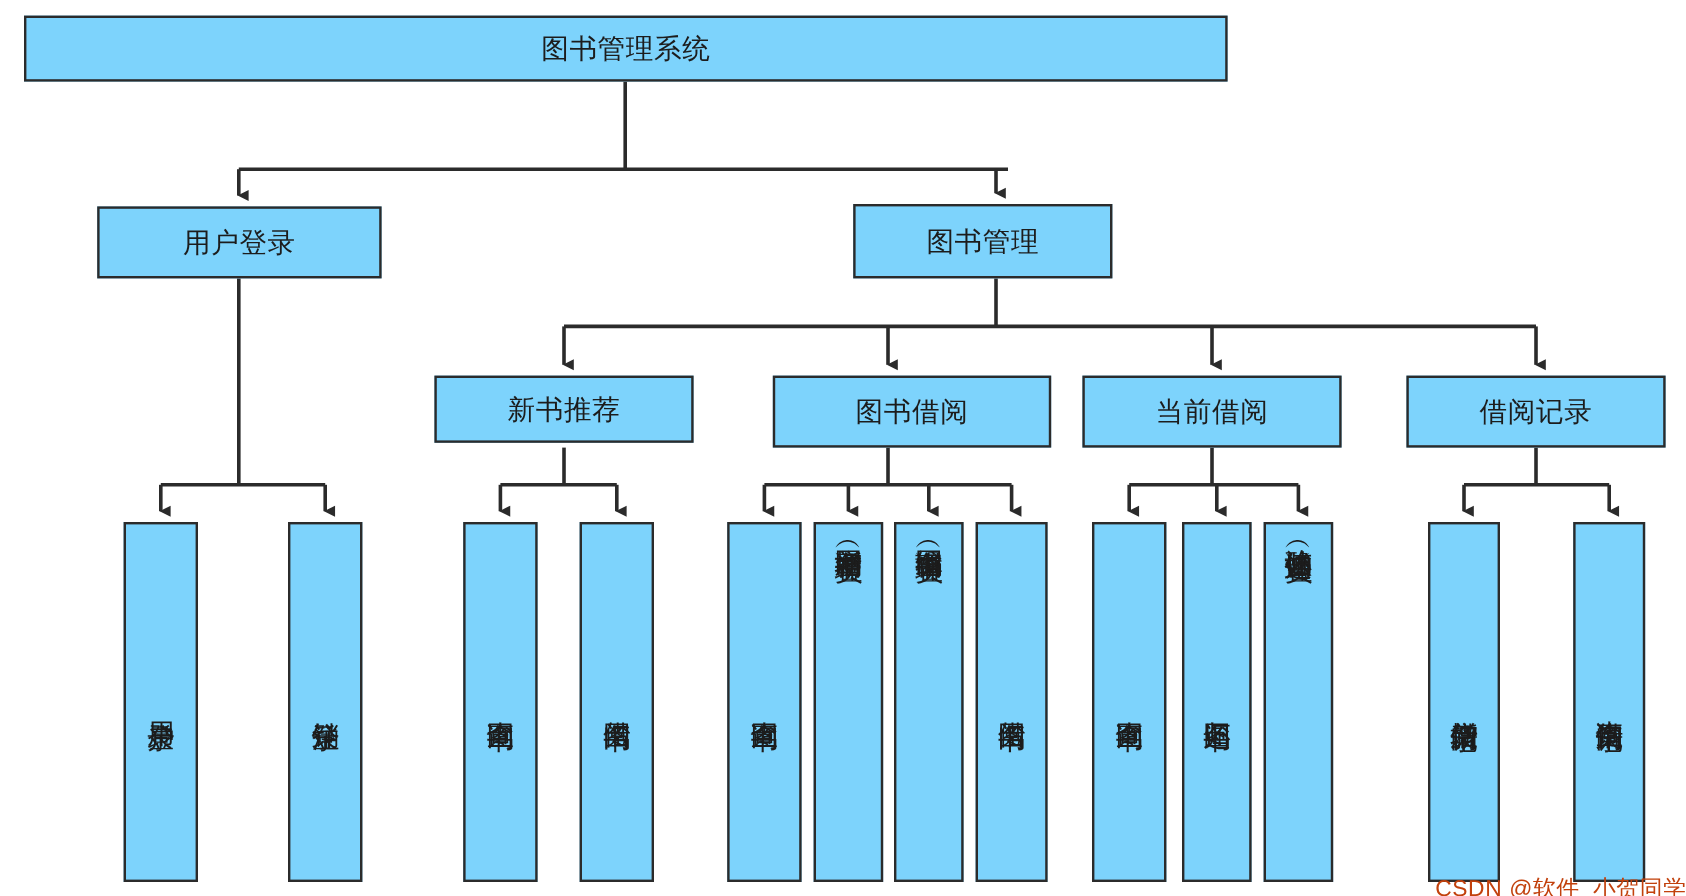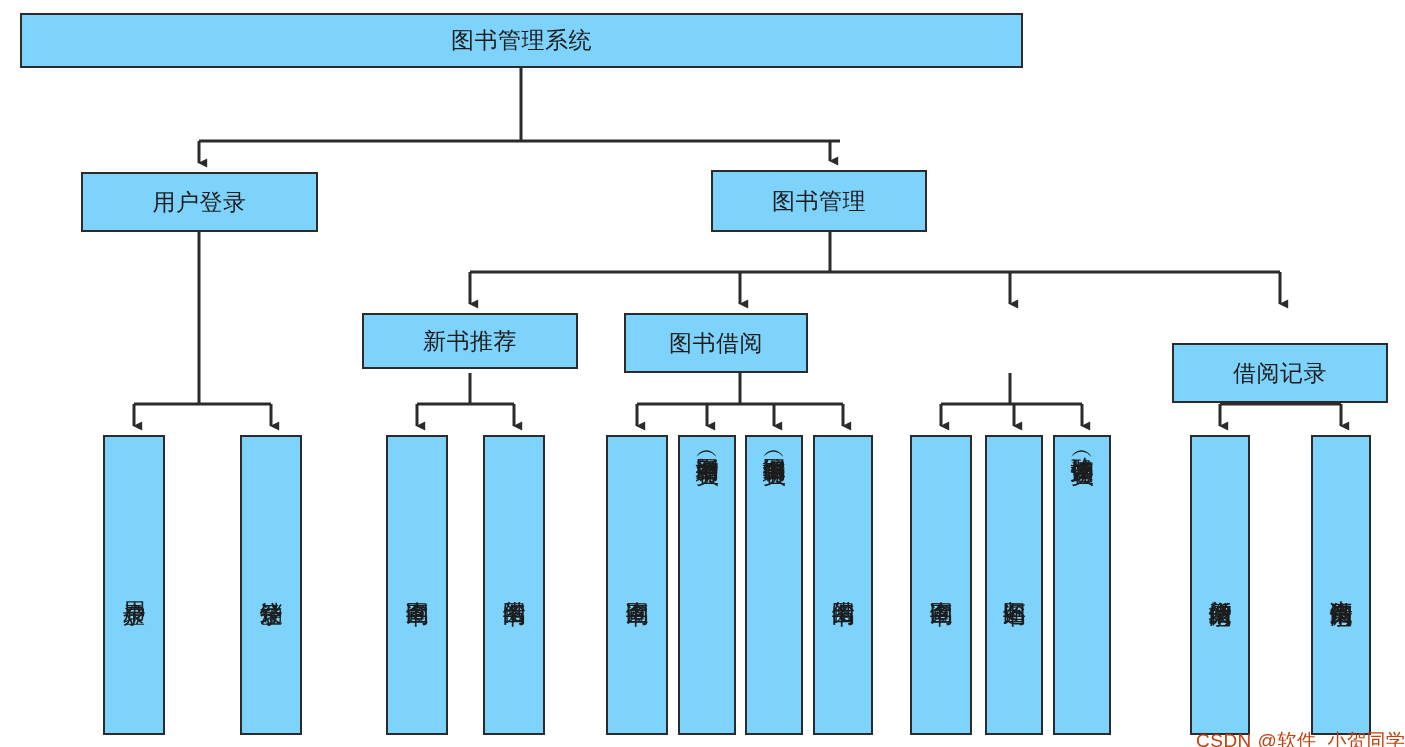--- a/index.html
+++ b/index.html
@@ -138,24 +138,27 @@
   <div class="node" style="left: 81px; top: 172px; width: 237px; height: 60px;">
     <span class="label">用户登录</span>
   </div>
   <div class="node" style="left: 711px; top: 170px; width: 216px; height: 62px;">
     <span class="label">图书管理</span>
   </div>
 
   <div class="node" style="left: 362px; top: 313px; width: 216px; height: 56px;">
     <span class="label">新书推荐</span>
   </div>
-  <div class="node" style="left: 624px; top: 313px; width: 184px; height: 60px;">
+  <div class="node" style="left: 644px; top: 313px; width: 232px; height: 60px;">
     <span class="label">图书借阅</span>
   </div>
-  <div class="node" style="left: 1172px; top: 313px; width: 216px; height: 60px; margin-top: 30px;">
+  <div class="node" style="left: 902px; top: 313px; width: 216px; height: 60px;">
+    <span class="label">当前借阅</span>
+  </div>
+  <div class="node" style="left: 1172px; top: 313px; width: 216px; height: 60px;">
     <span class="label">借阅记录</span>
   </div>
 
   <div class="node leaf align-mid" style="left: 103px; top: 435px; width: 62px; height: 300px;">
     <span class="label" style="margin-top: 146px;">用户登录</span>
   </div>
   <div class="node leaf align-mid" style="left: 240px; top: 435px; width: 62px; height: 300px;">
     <span class="label" style="margin-top: 146px;">注销登录</span>
   </div>
   <div class="node leaf align-mid" style="left: 386px; top: 435px; width: 62px; height: 300px;">

